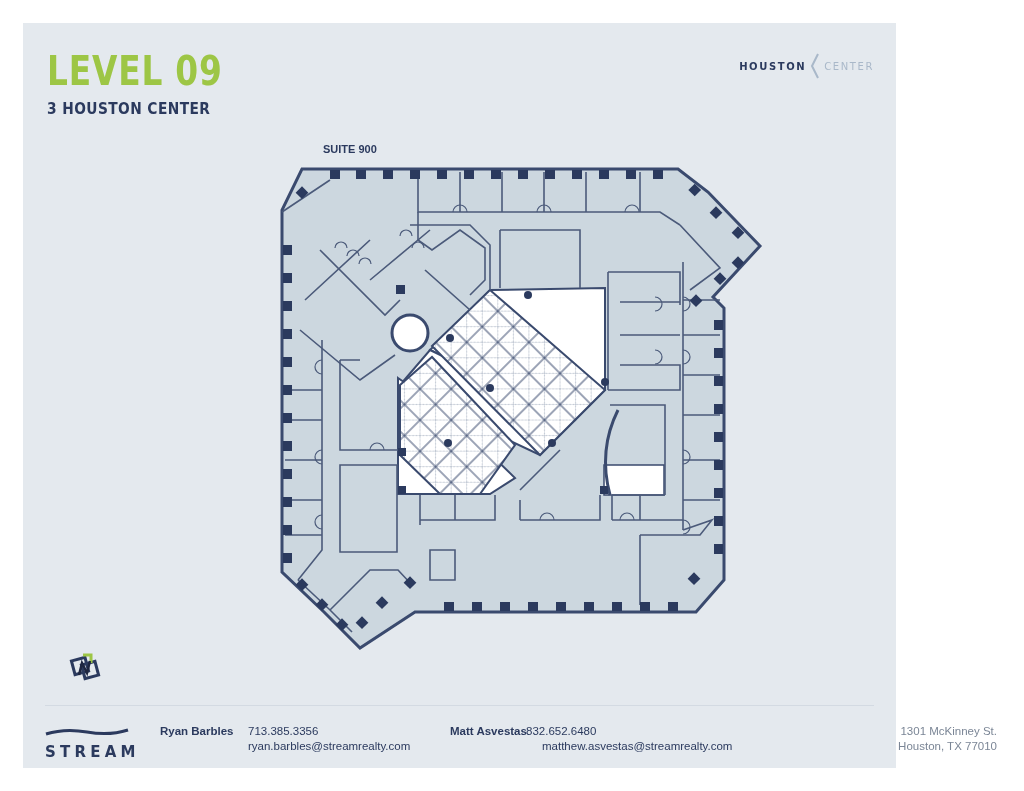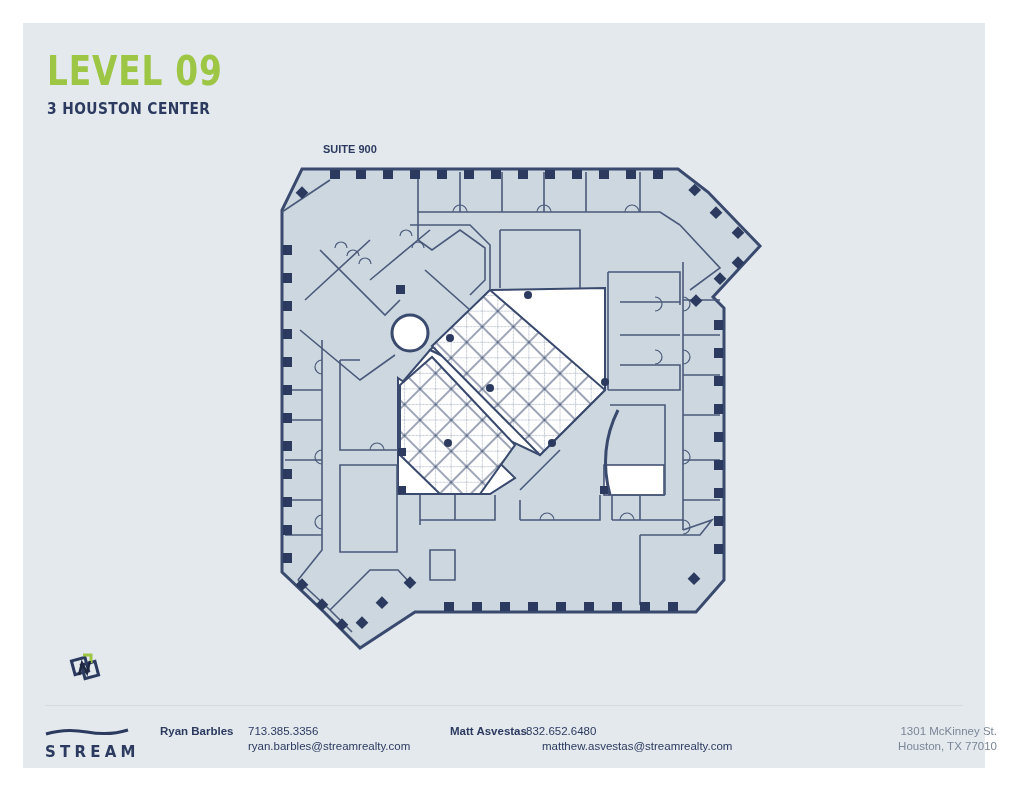--- a/index.html
+++ b/index.html
@@ -1,17 +1,17 @@
 <!DOCTYPE html>
 <html><head>
   <meta charset="utf-8">
   <style>
     html, body { margin: 0; padding: 0; background: #ffffff; }
     body { width: 1024px; height: 791px; position: relative; overflow: hidden; font-family: "Liberation Sans", sans-serif; }
-    .card { position: absolute; left: 23px; top: 23px; width: 962px; height: 745px; background: #e4e9ee; }
+    .card { position: absolute; left: 23px; top: 23px; width: 873px; height: 745px; background: #e4e9ee; }
     .title { position: absolute; left: 24px; top: 26px; font-family: "DejaVu Sans", sans-serif; font-weight: bold; font-size: 40px; line-height: 44px; color: #9dc645; letter-spacing: 1px; transform: scaleX(0.82); transform-origin: left top; }
     .subtitle { position: absolute; left: 24px; top: 76px; font-family: "DejaVu Sans", sans-serif; font-weight: bold; font-size: 16px; color: #2b3a5e; letter-spacing: 0.5px; transform: scaleX(0.86); transform-origin: left top; }
     .brand { position: absolute; right: 22px; top: 30px; height: 26px; display: flex; align-items: center; font-family: "DejaVu Sans", sans-serif; font-size: 10px; letter-spacing: 1.6px; }
     .brand .b1 { color: #2b3a5e; font-weight: bold; }
     .brand .b2 { color: #a9b8c9; }
     .brand svg { margin: 0 4px; }
     .suite-label { position: absolute; left: 300px; top: 120px; font-family: "Liberation Sans", sans-serif; font-weight: bold; font-size: 11px; color: #2b3a5e; }
     .plan { position: absolute; left: 0; top: 0; }
     .mark { position: absolute; left: 46px; top: 628px; }
     .divider { position: absolute; left: 22px; right: 22px; top: 682px; height: 1px; background: #d3dae2; }
@@ -24,20 +24,27 @@
     .address { position: absolute; right: 4px; top: 11px; text-align: right; font-size: 11.5px; line-height: 15px; color: #7b8696; font-family: "Liberation Sans", sans-serif; }
   </style>
 </head>
 <body>
 
 <div class="card">
 
   <div class="title">LEVEL 09</div>
   <div class="subtitle">3 HOUSTON CENTER</div>
 
+  <div class="brand">
+    <span class="b1">HOUSTON</span>
+    <svg width="10" height="26" viewBox="0 0 10 26">
+      <polyline points="8,1 2,13 8,25" fill="none" stroke="#a9b8c9" stroke-width="2"></polyline>
+    </svg>
+    <span class="b2">CENTER</span>
+  </div>
 
   <div class="suite-label">SUITE 900</div>
 
   <svg class="plan" width="978" height="745" viewBox="23 23 978 745">
     <defs>
       <pattern id="grid" width="22" height="22" patternUnits="userSpaceOnUse" patternTransform="rotate(45)">
         <rect width="22" height="22" fill="#ffffff"></rect>
         <path d="M0 0 L22 22 M22 0 L0 22" stroke="#9aa6b8" stroke-width="0.6"></path>
         <rect width="22" height="22" fill="none" stroke="#3a4a6e" stroke-width="1"></rect>
       </pattern>

